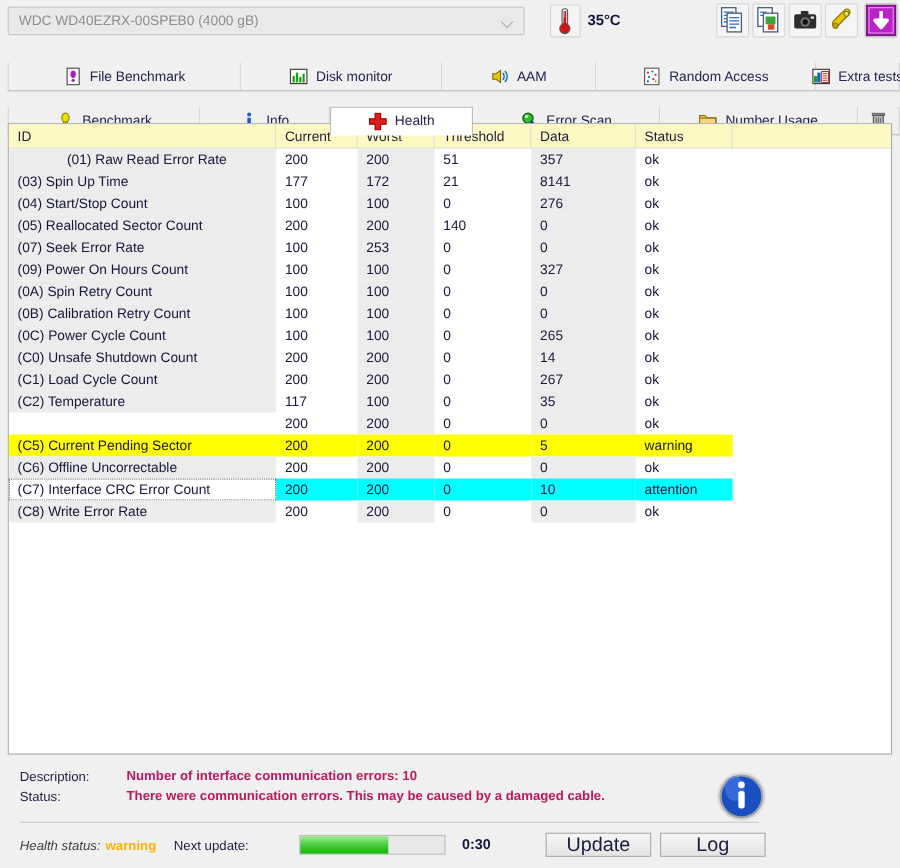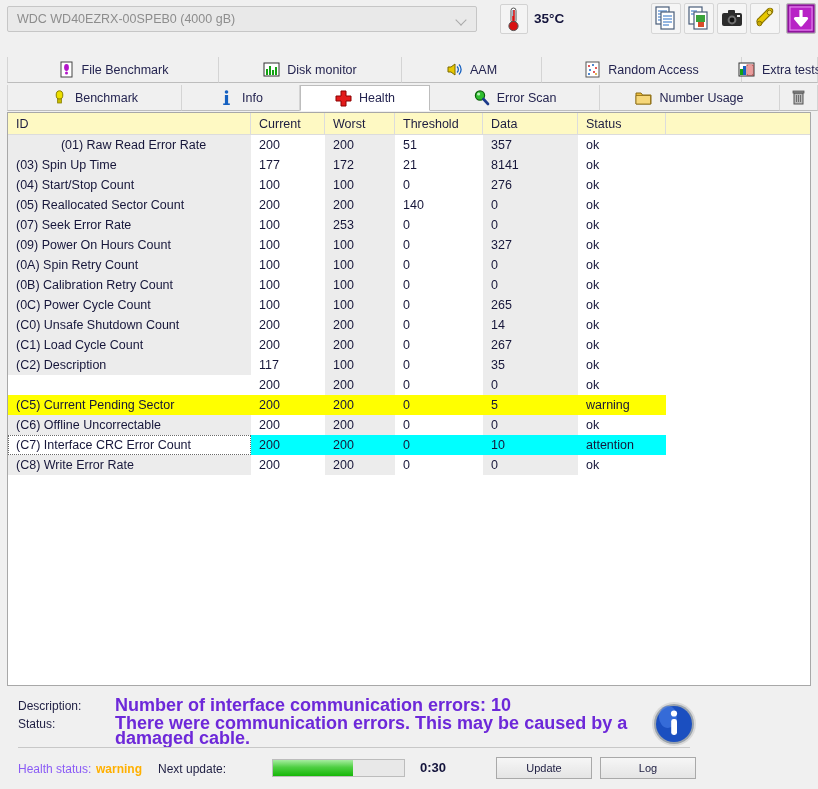--- a/index.html
+++ b/index.html
@@ -59,21 +59,21 @@
   #tool-snap     { left: 717px; }
   #tool-tools    { left: 750px; }
   #tool-download { left: 786px; width: 30px; border-color: #b9b9b9; background: #eee; }
 
   
   #tabs-wrap {
     position: absolute; left: 0; top: 57px; width: 818px; height: 55px;
   }
   .tab-row { position: absolute; left: 0; width: 818px; height: 26px; }
   #tab-row-1 { top: 0; }
-  #tab-row-2 { top: 28px; text-align: center; }
+  #tab-row-2 { top: 40px; text-align: center; }
 
   .tab {
     position: absolute; top: 0; height: 26px;
     background: #f0f0f0;
     border-right: 1px solid #d4d4d4;
     border-bottom: 1px solid #bdbdbd;
     display: flex; align-items: center; justify-content: center;
     gap: 7px;
     font-size: 12.5px;
     color: #242450;
@@ -128,54 +128,54 @@
   #desc-panel {
     position: absolute; left: 0; top: 691px; width: 818px; height: 98px;
     background: #f0f0f0;
   }
   .dlabel {
     position: absolute; left: 18px;
     font-size: 12px; color: #1e1e42;
   }
   .dtext {
     position: absolute; left: 115px;
-    font-size: 18px; font-weight: bold; color: #6d28d9;
+    font-size: 12px; font-weight: bold; color: #be185d;
     width: 520px;
     line-height: 15px;
   }
   #info-icon {
     position: absolute; left: 650px; top: 700px;
     width: 48px; height: 48px;
   }
   #hr-sep {
     position: absolute; left: 18px; top: 747px; width: 672px; height: 1px;
     background: #c8c8c8;
   }
 
   #status-line { position: absolute; left: 0; top: 756px; width: 818px; height: 30px; }
-  #hs-label { position: absolute; left: 18px; top: 6px; font-size: 12px; color: #8b5cf6; }
+  #hs-label { position: absolute; left: 18px; top: 6px; font-size: 12px; color: #404040; font-style: italic; }
   #hs-value { position: absolute; left: 96px; top: 6px; font-size: 12px; font-weight: bold; color: #ffb000; }
   #nu-label { position: absolute; left: 158px; top: 6px; font-size: 12px; color: #1e1e42; }
   #pbar {
     position: absolute; left: 272px; top: 3px; width: 133px; height: 18px;
     background: #e8e8e8; border: 1px solid #bcbcbc;
   }
   #pbar-fill {
     position: absolute; left: 0; top: 0; height: 16px; width: 61%;
     background: linear-gradient(to bottom, #a6eda0 0%, #4fcf43 45%, #16b708 100%);
   }
   #pbar-time {
     position: absolute; left: 420px; top: 4px;
     font-size: 13px; font-weight: bold; color: #14143c;
   }
   .btn {
     position: absolute; top: 1px; height: 22px;
     background: linear-gradient(to bottom,#f6f6f6,#e4e4e4);
     border: 1px solid #a9a9a9;
-    font-size: 11px; color: #1c1c40;
+    font-size: 18px; color: #1c1c40;
     display: flex; align-items: center; justify-content: center;
     cursor: default;
   }
   #btn-update { left: 496px; width: 96px; }
   #btn-log    { left: 600px; width: 96px; }
 </style>
 </head>
 <body>
 
 <div id="topbar">
@@ -431,21 +431,21 @@
       </div>
       <div class="row">
         <div class="cell c-id shade" style="left: 0px; width: 243px;">(C1) Load Cycle Count</div>
         <div class="cell c-current" style="left: 243px; width: 74px;">200</div>
         <div class="cell c-worst shade" style="left: 317px; width: 70px;">200</div>
         <div class="cell c-threshold" style="left: 387px; width: 88px;">0</div>
         <div class="cell c-data shade" style="left: 475px; width: 95px;">267</div>
         <div class="cell c-status" style="left: 570px; width: 88px;">ok</div>
       </div>
       <div class="row">
-        <div class="cell c-id shade" style="left: 0px; width: 243px;">(C2) Description</div>
+        <div class="cell c-id shade" style="left: 0px; width: 243px;">(C2) Temperature</div>
         <div class="cell c-current" style="left: 243px; width: 74px;">117</div>
         <div class="cell c-worst shade" style="left: 317px; width: 70px;">100</div>
         <div class="cell c-threshold" style="left: 387px; width: 88px;">0</div>
         <div class="cell c-data shade" style="left: 475px; width: 95px;">35</div>
         <div class="cell c-status" style="left: 570px; width: 88px;">ok</div>
       </div>
       <div class="row">
         <div class="cell c-current" style="left: 243px; width: 74px;">200</div>
         <div class="cell c-worst shade" style="left: 317px; width: 70px;">200</div>
         <div class="cell c-threshold" style="left: 387px; width: 88px;">0</div>

